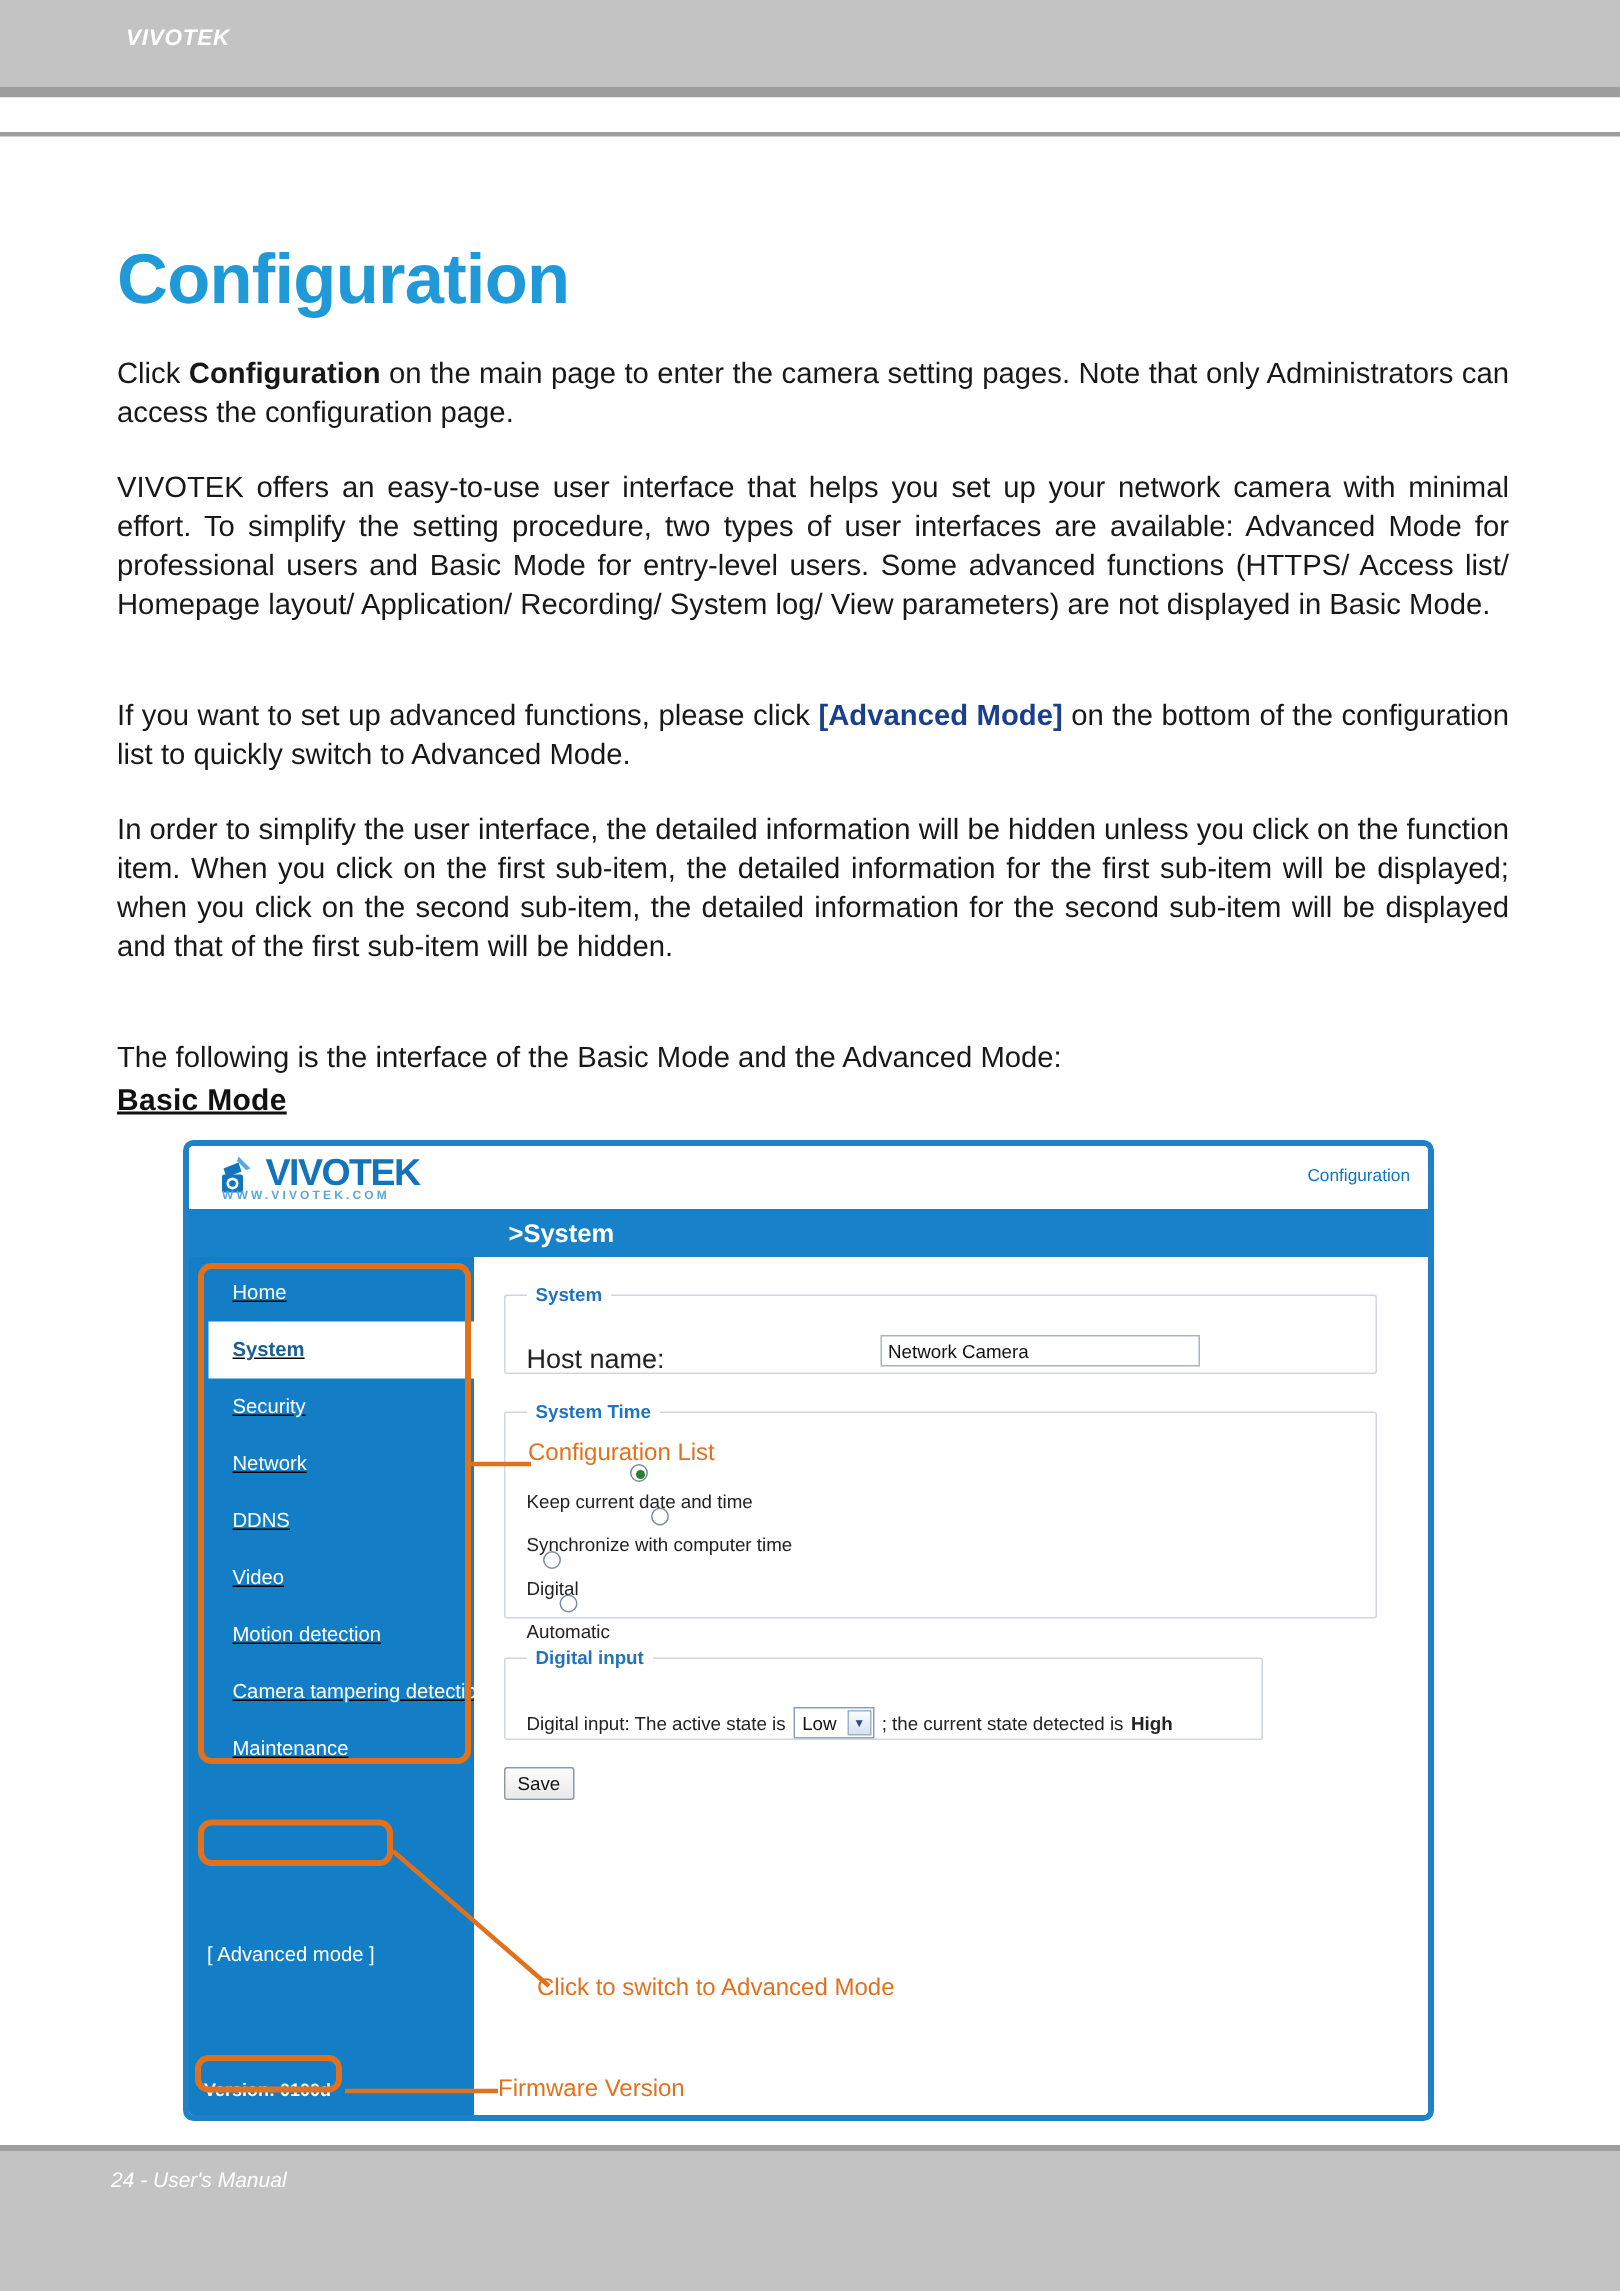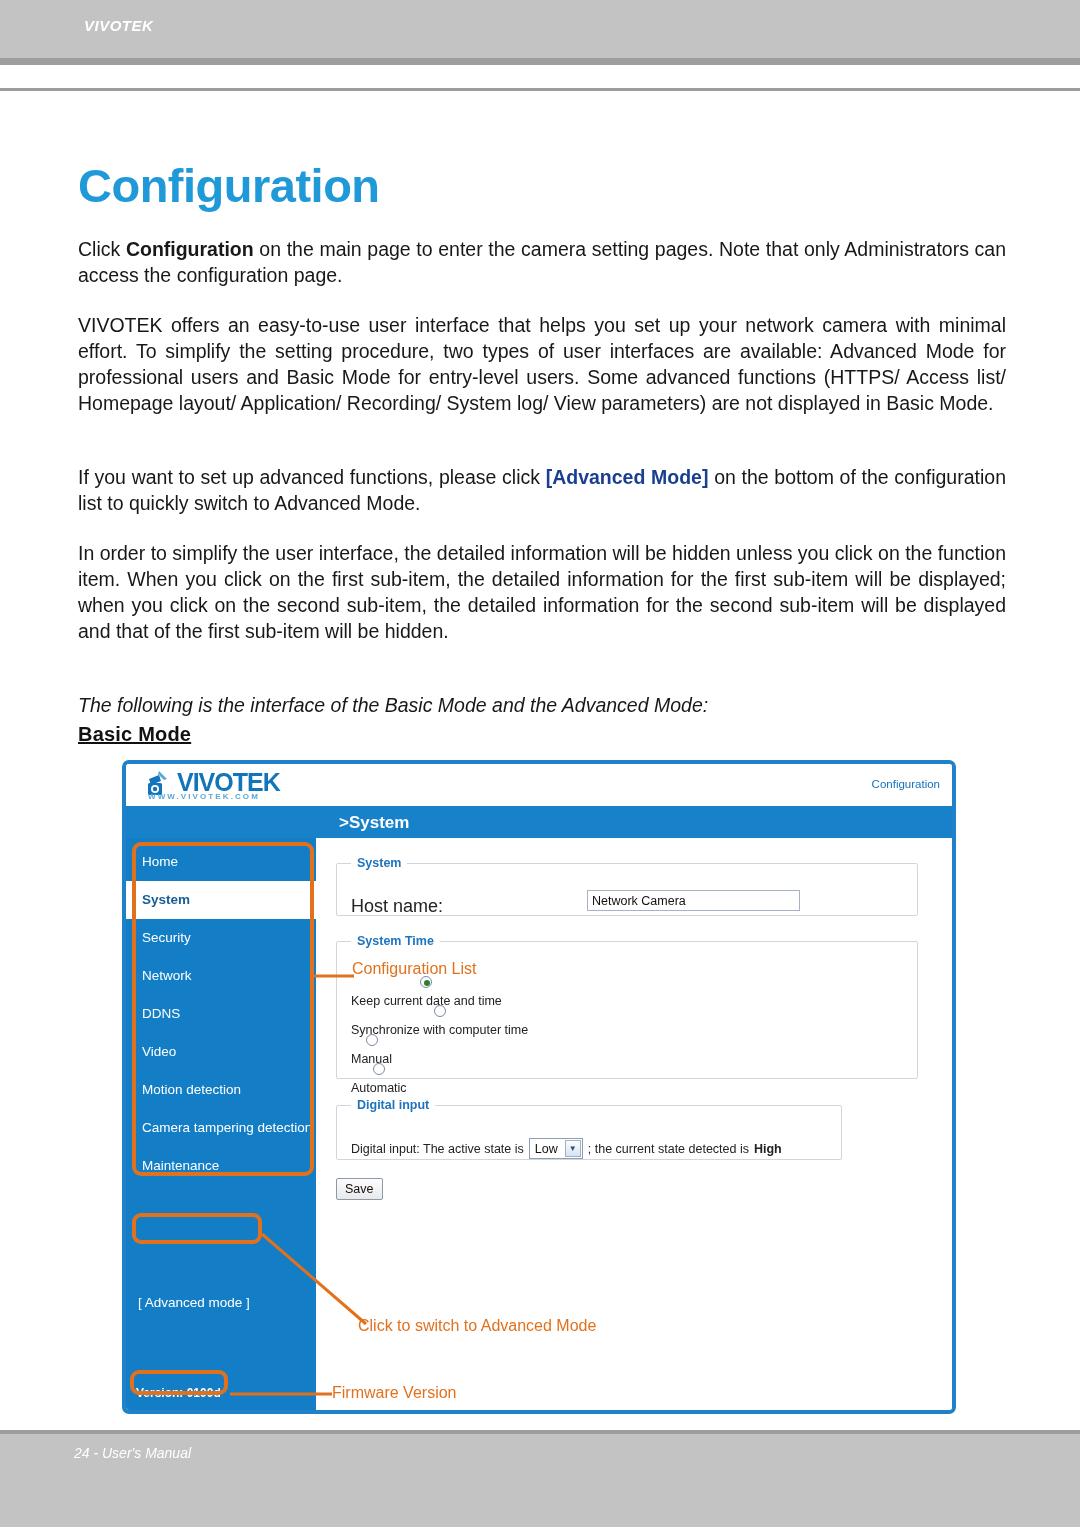--- a/index.html
+++ b/index.html
@@ -47,21 +47,21 @@
     position:absolute; left:78px; width:928px;
     font-size:19.5px; line-height:26px; color:#181818;
     text-align:justify;
   }
   .copy b{ font-weight:bold; }
   .copy .advmode{ color:#1a3f8f; font-weight:bold; }
   #p1{ top:216px; }
   #p2{ top:292px; }
   #p3{ top:444px; }
   #p4{ top:520px; }
-  #p5{ top:672px; text-align:left;font-style:italic; }
+  #p5{ top:672px; text-align:left; }
 
   .subhead{
     position:absolute; left:78px; top:723px;
     font-size:20px; font-weight:bold; color:#111;
     text-decoration:underline; letter-spacing:.2px;
   }
 
   
   .shot{
     position:absolute; left:122px; top:760px;
@@ -102,21 +102,21 @@
   .shot-bread span{
     position:absolute; left:213px; top:7px;
     color:#ffffff; font-size:17px; font-weight:bold;
   }
 
   
   .shot-side{
     position:absolute; left:0; top:74px; width:190px; bottom:0;
     background:#137ec6;
   }
-  .menu{ position:absolute; left:0; top:5px; width:190px; }
+  .menu{ position:absolute; left:13px; top:5px; width:190px;text-decoration:underline; }
   .menu-item{
     height:38px; line-height:38px;
     padding-left:16px;
     color:#ffffff; font-size:13.5px;
   }
   .menu-item.active{
     background:#ffffff; color:#1a5e96; font-weight:bold;
   }
   .advanced-mode{
     position:absolute; left:12px; top:457px;
@@ -323,21 +323,21 @@
       <label class="radio-row" id="r1">
         <span class="radio on"></span>
         <span>Keep current date and time</span>
       </label>
       <label class="radio-row" id="r2">
         <span class="radio"></span>
         <span>Synchronize with computer time</span>
       </label>
       <label class="radio-row" id="r3">
         <span class="radio"></span>
-        <span>Manual</span>
+        <span>Digital</span>
       </label>
       <label class="radio-row" id="r4">
         <span class="radio"></span>
         <span>Automatic</span>
       </label>
     </fieldset>
 
     <fieldset class="box" id="fs-di">
       <legend>Digital input</legend>
       <div class="di-row">

